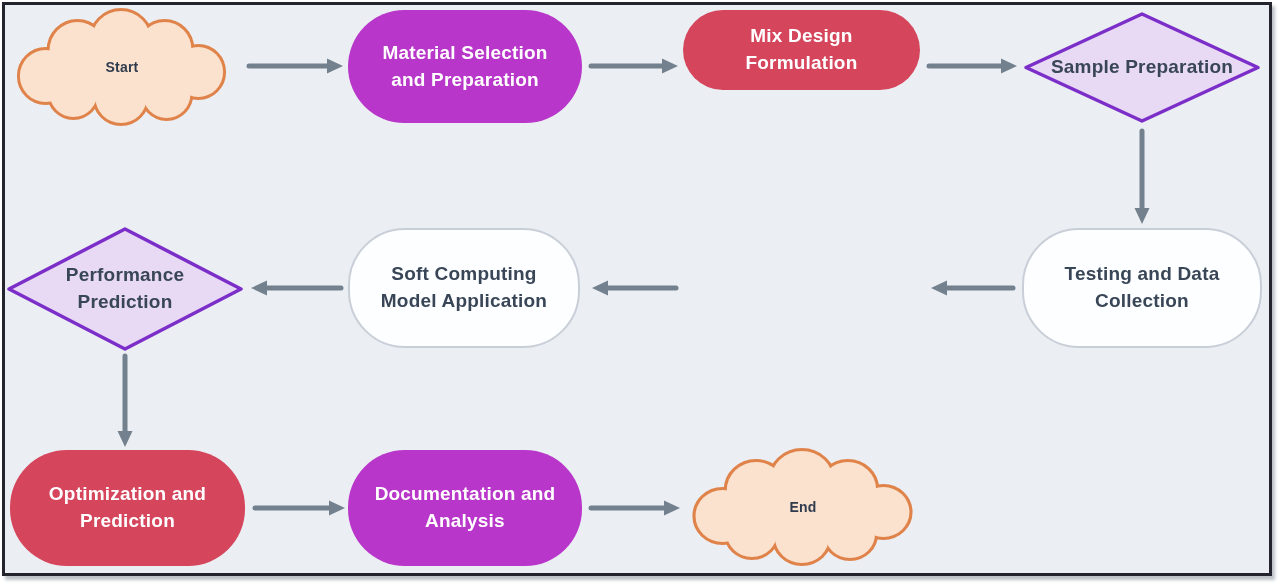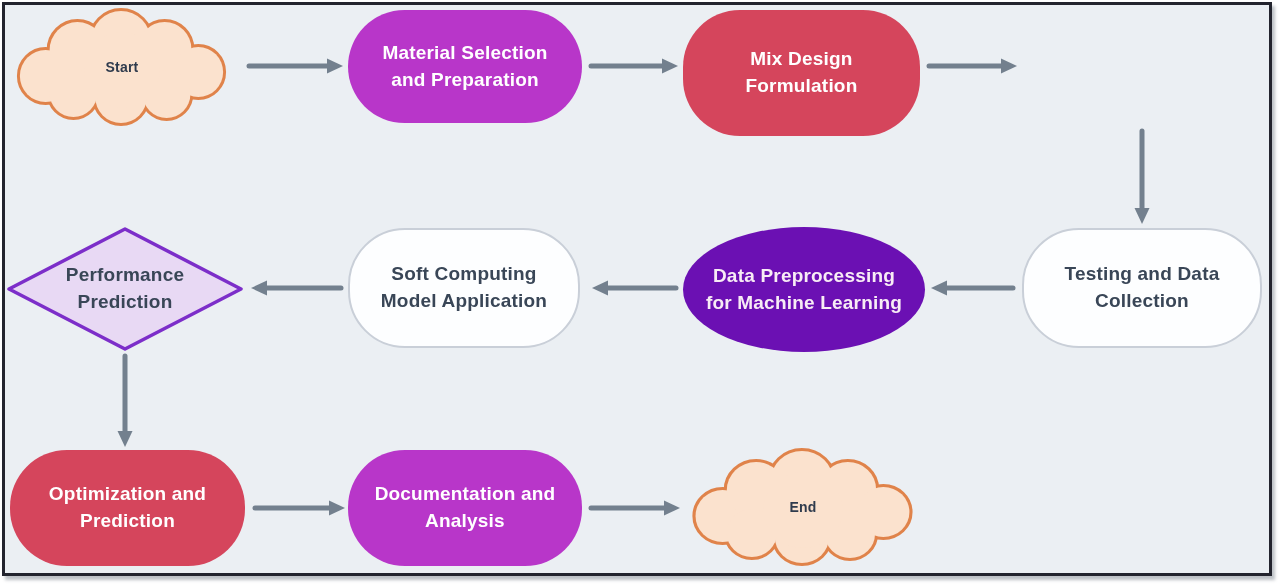--- a/index.html
+++ b/index.html
@@ -119,35 +119,37 @@
       </g>
     </svg>
     <span class="label cloud-label">Start</span>
   </div>
 
   <div class="node rounded fill-purple" style="left:348px;top:10px;width:234px;height:113px;">
     <span class="label white-label">Material Selection
 and Preparation</span>
   </div>
 
-  <div class="node rounded fill-red" style="left:683px;top:10px;width:237px;height:126px;">
+  <div class="node rounded fill-red" style="left:683px;top:10px;width:237px;height:80px;">
     <span class="label white-label">Mix Design
 Formulation</span>
   </div>
 
+  <div class="node" style="left:1022px;top:11px;width:240px;height:113px;">
+    <svg class="shape-svg" viewBox="0 0 240 113" preserveAspectRatio="none">
+      <polygon points="120,3 236,56.5 120,110 4,56.5" fill="#E8D9F4" stroke="#7C2EC9" stroke-width="3.5" stroke-linejoin="round"></polygon>
+    </svg>
+    <span class="label dark-label">Sample Preparation</span>
+  </div>
 
   <div class="node rounded fill-white" style="left:1022px;top:228px;width:240px;height:120px;">
     <span class="label dark-label">Testing and Data
 Collection</span>
   </div>
 
-  <div class="node fill-deep-purple" style="left:683px;top:227px;width:242px;height:125px;">
-    <span class="label pink-label">Data Preprocessing
-for Machine Learning</span>
-  </div>
 
   <div class="node rounded fill-white" style="left:348px;top:228px;width:232px;height:120px;">
     <span class="label dark-label">Soft Computing
 Model Application</span>
   </div>
 
   <div class="node" style="left:5px;top:226px;width:240px;height:126px;">
     <svg class="shape-svg" viewBox="0 0 240 126" preserveAspectRatio="none">
       <polygon points="120,3 236,63 120,123 4,63" fill="#E8D9F4" stroke="#7C2EC9" stroke-width="3.5" stroke-linejoin="round"></polygon>
     </svg>

